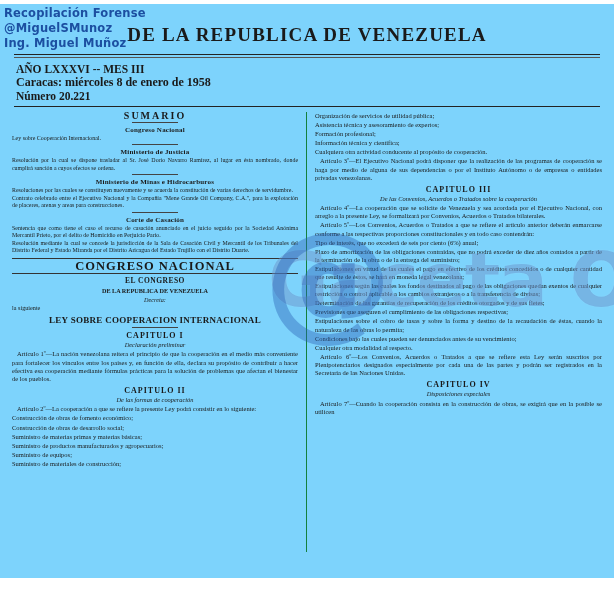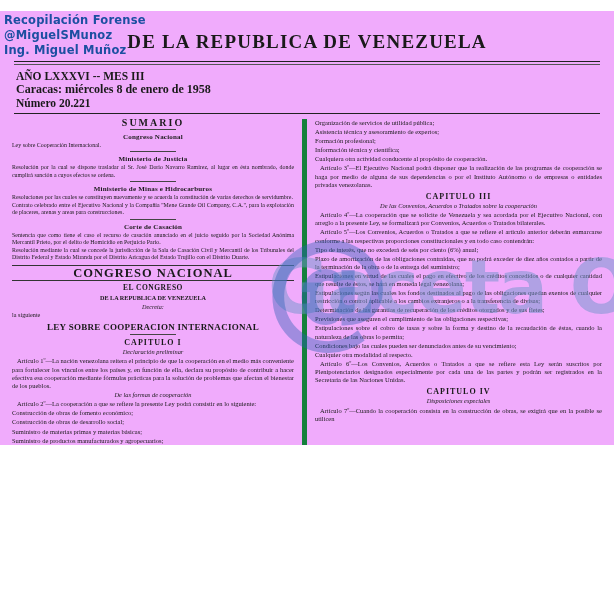--- a/index.html
+++ b/index.html
@@ -6,22 +6,22 @@
   body{
     width:614px;height:614px;
     background:#ffffff;
     font-family:"Liberation Serif", serif;
     color:#1a1a1a;
     overflow:hidden;
     position:relative;
   }
   .page{
     position:absolute;
-    left:0;top:11px;width:614px;height:434px;
-    background:#f0abfc;
+    left:0;top:4px;width:614px;height:574px;
+    background:#7dd3fc;
     overflow:hidden;
   }
 
   
   .wm-tl{
     position:absolute;left:4px;top:2px;
     font-family:"DejaVu Sans", sans-serif;
     font-size:11.5px;
     font-weight:bold;
     color:#1c4fa1;
@@ -104,21 +104,21 @@
     height:440px;
   }
   .col{
     width:50%;
     box-sizing:border-box;
     font-size:6.5px;
     line-height:8.1px;
     text-align:justify;
     font-family:"Liberation Serif", serif;
   }
-  .col.left{padding-right:8px;border-right:5px solid #15803d;}
+  .col.left{padding-right:8px;border-right:1px solid #15803d;}
   .col.right{padding-left:8px;}
 
   .ctr{text-align:center;}
   .sumario{
     font-weight:bold;
     font-size:10px;
     letter-spacing:2px;
     text-align:center;
     margin-bottom:2px;
   }
@@ -238,20 +238,21 @@
       <div class="ctr ital" style="font-size:6.2px;">Decreta:</div>
       <div style="font-size:6.2px;">la siguiente</div>
 
       <div class="law-title">LEY SOBRE COOPERACION INTERNACIONAL</div>
       <div class="dash"></div>
 
       <div class="cap-head">CAPITULO I</div>
       <div class="cap-sub">Declaración preliminar</div>
       <div class="p">Artículo 1º—La nación venezolana reitera el principio de que la cooperación en el medio más conveniente para fortalecer los vínculos entre los países y, en función de ella, declara su propósito de contribuir a hacer efectiva esa cooperación mediante fórmulas prácticas para la solución de problemas que afectan el bienestar de los pueblos.</div>
 
+      <div class="cap-head">CAPITULO II</div>
       <div class="cap-sub">De las formas de cooperación</div>
       <div class="p">Artículo 2º—La cooperación a que se refiere la presente Ley podrá consistir en lo siguiente:</div>
       <div class="p noind">Construcción de obras de fomento económico;</div>
       <div class="p noind">Construcción de obras de desarrollo social;</div>
       <div class="p noind">Suministro de materias primas y materias básicas;</div>
       <div class="p noind">Suministro de productos manufacturados y agropecuarios;</div>
       <div class="p noind">Suministro de equipos;</div>
       <div class="p noind">Suministro de materiales de construcción;</div>
     </div>
 

